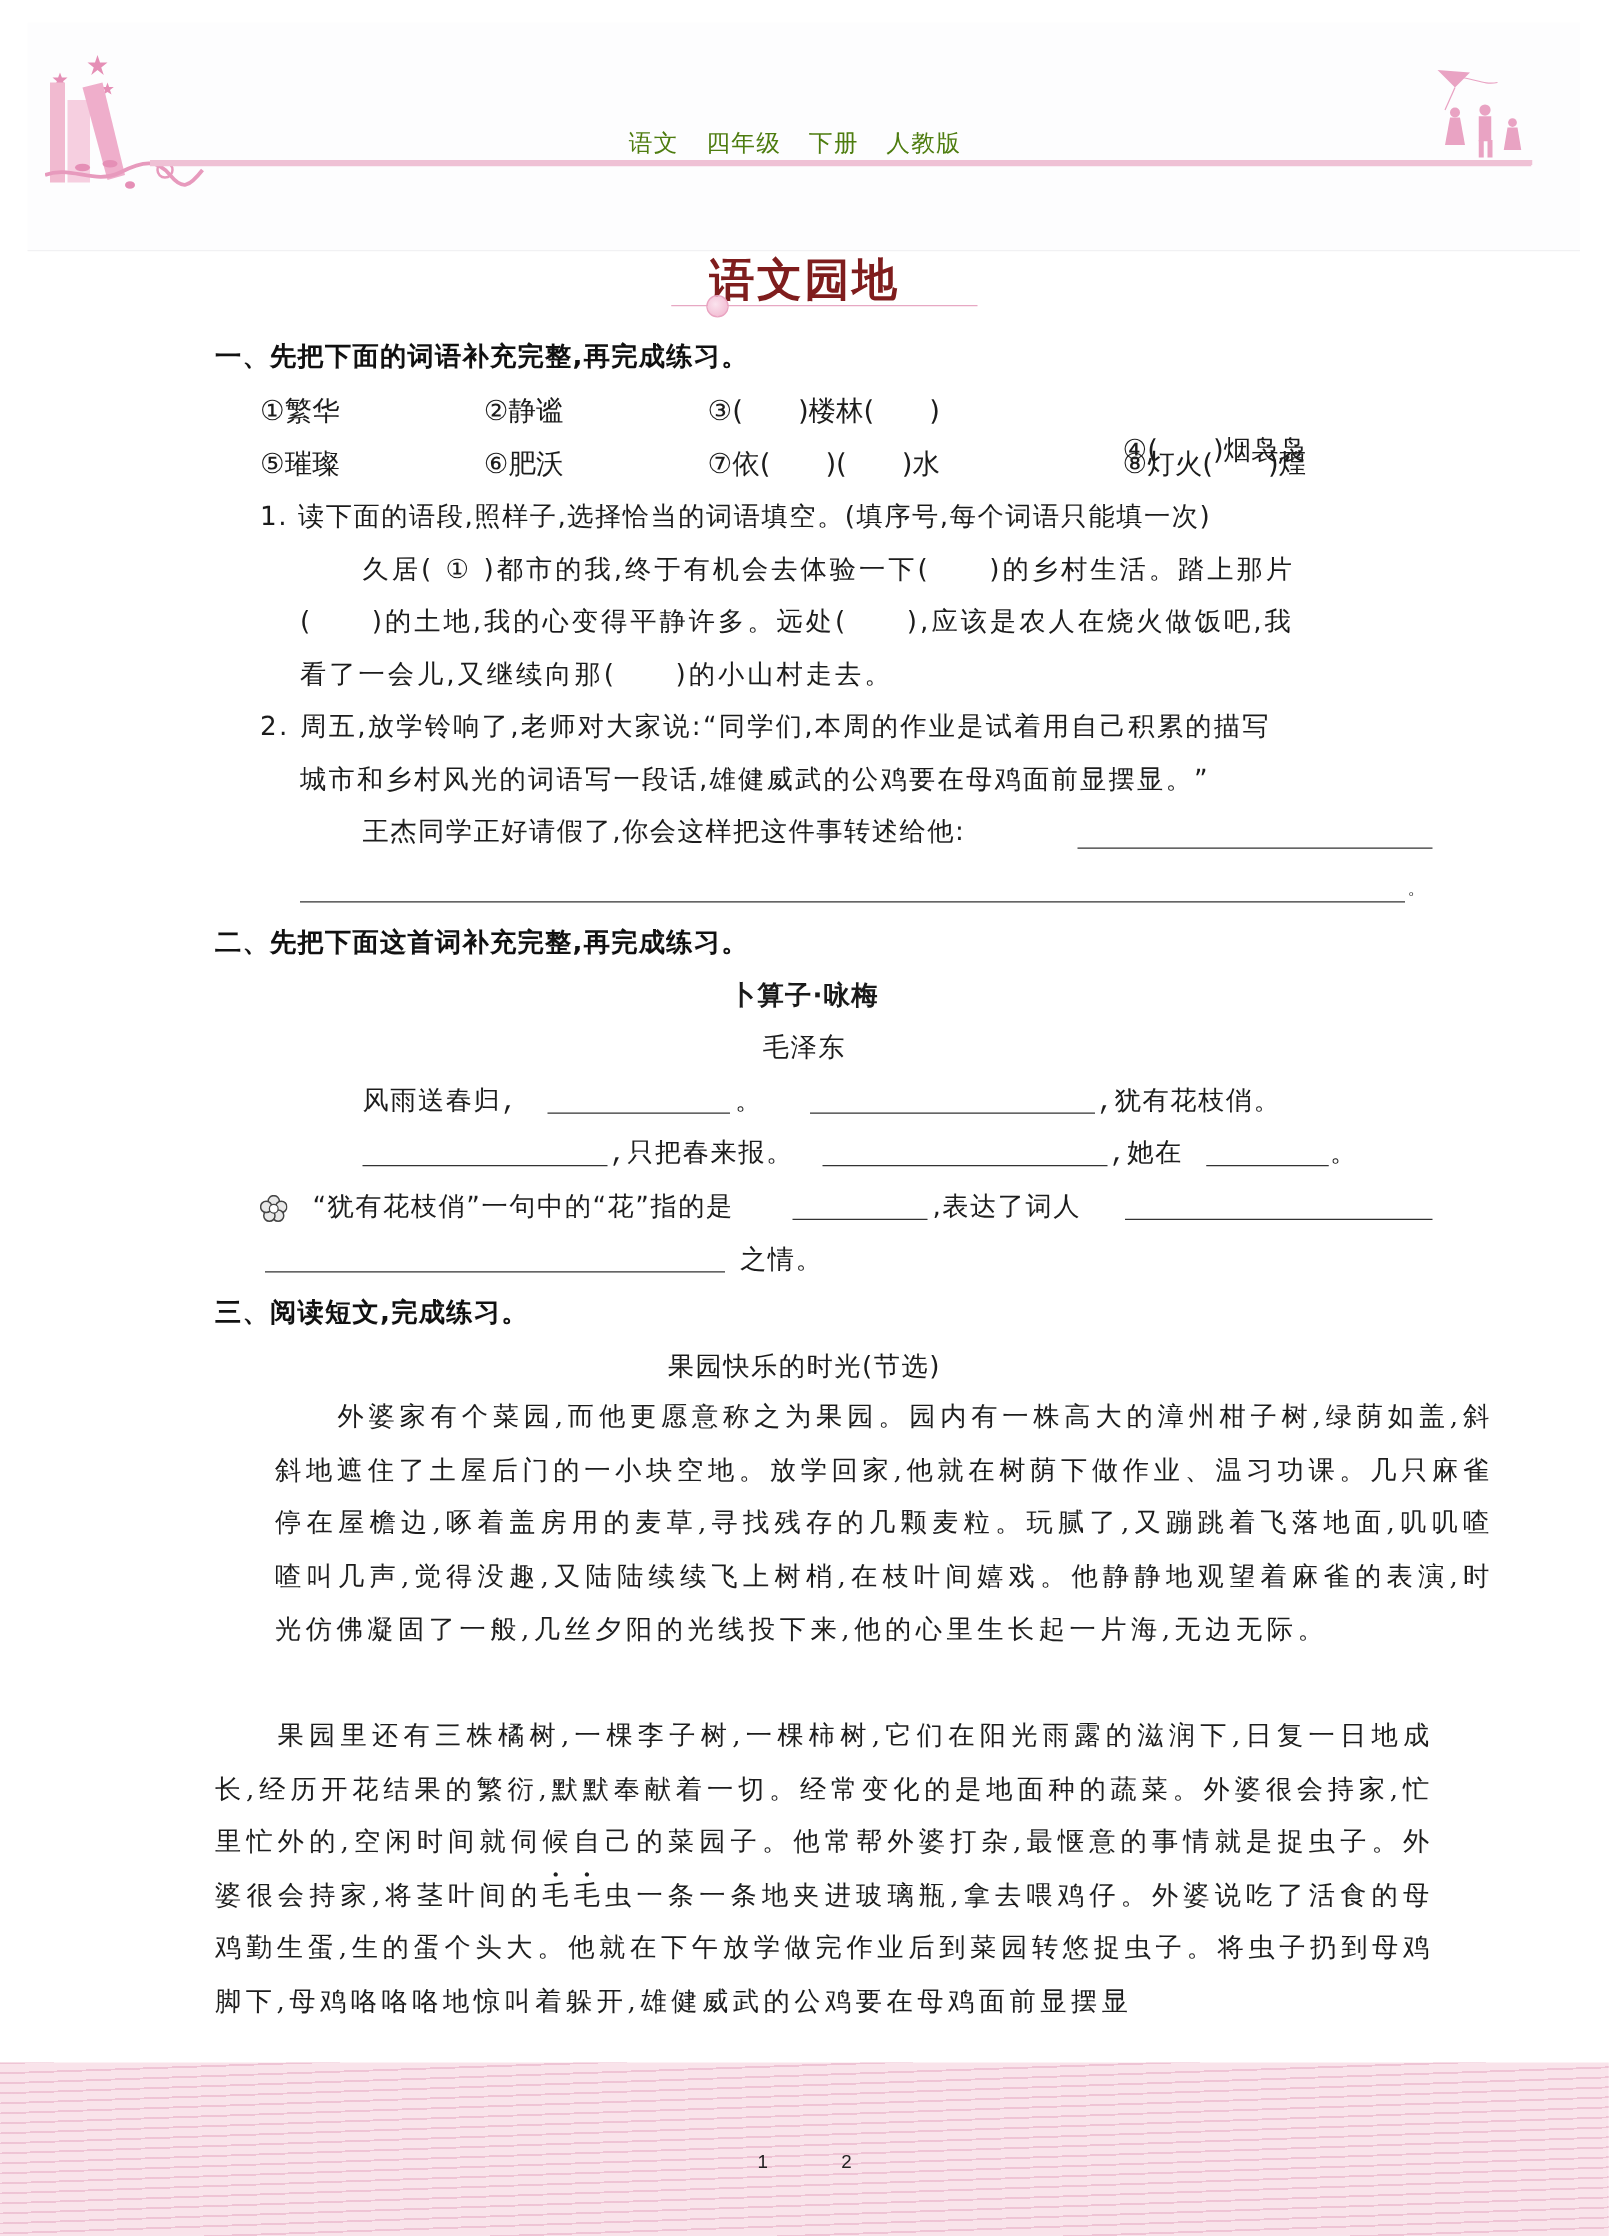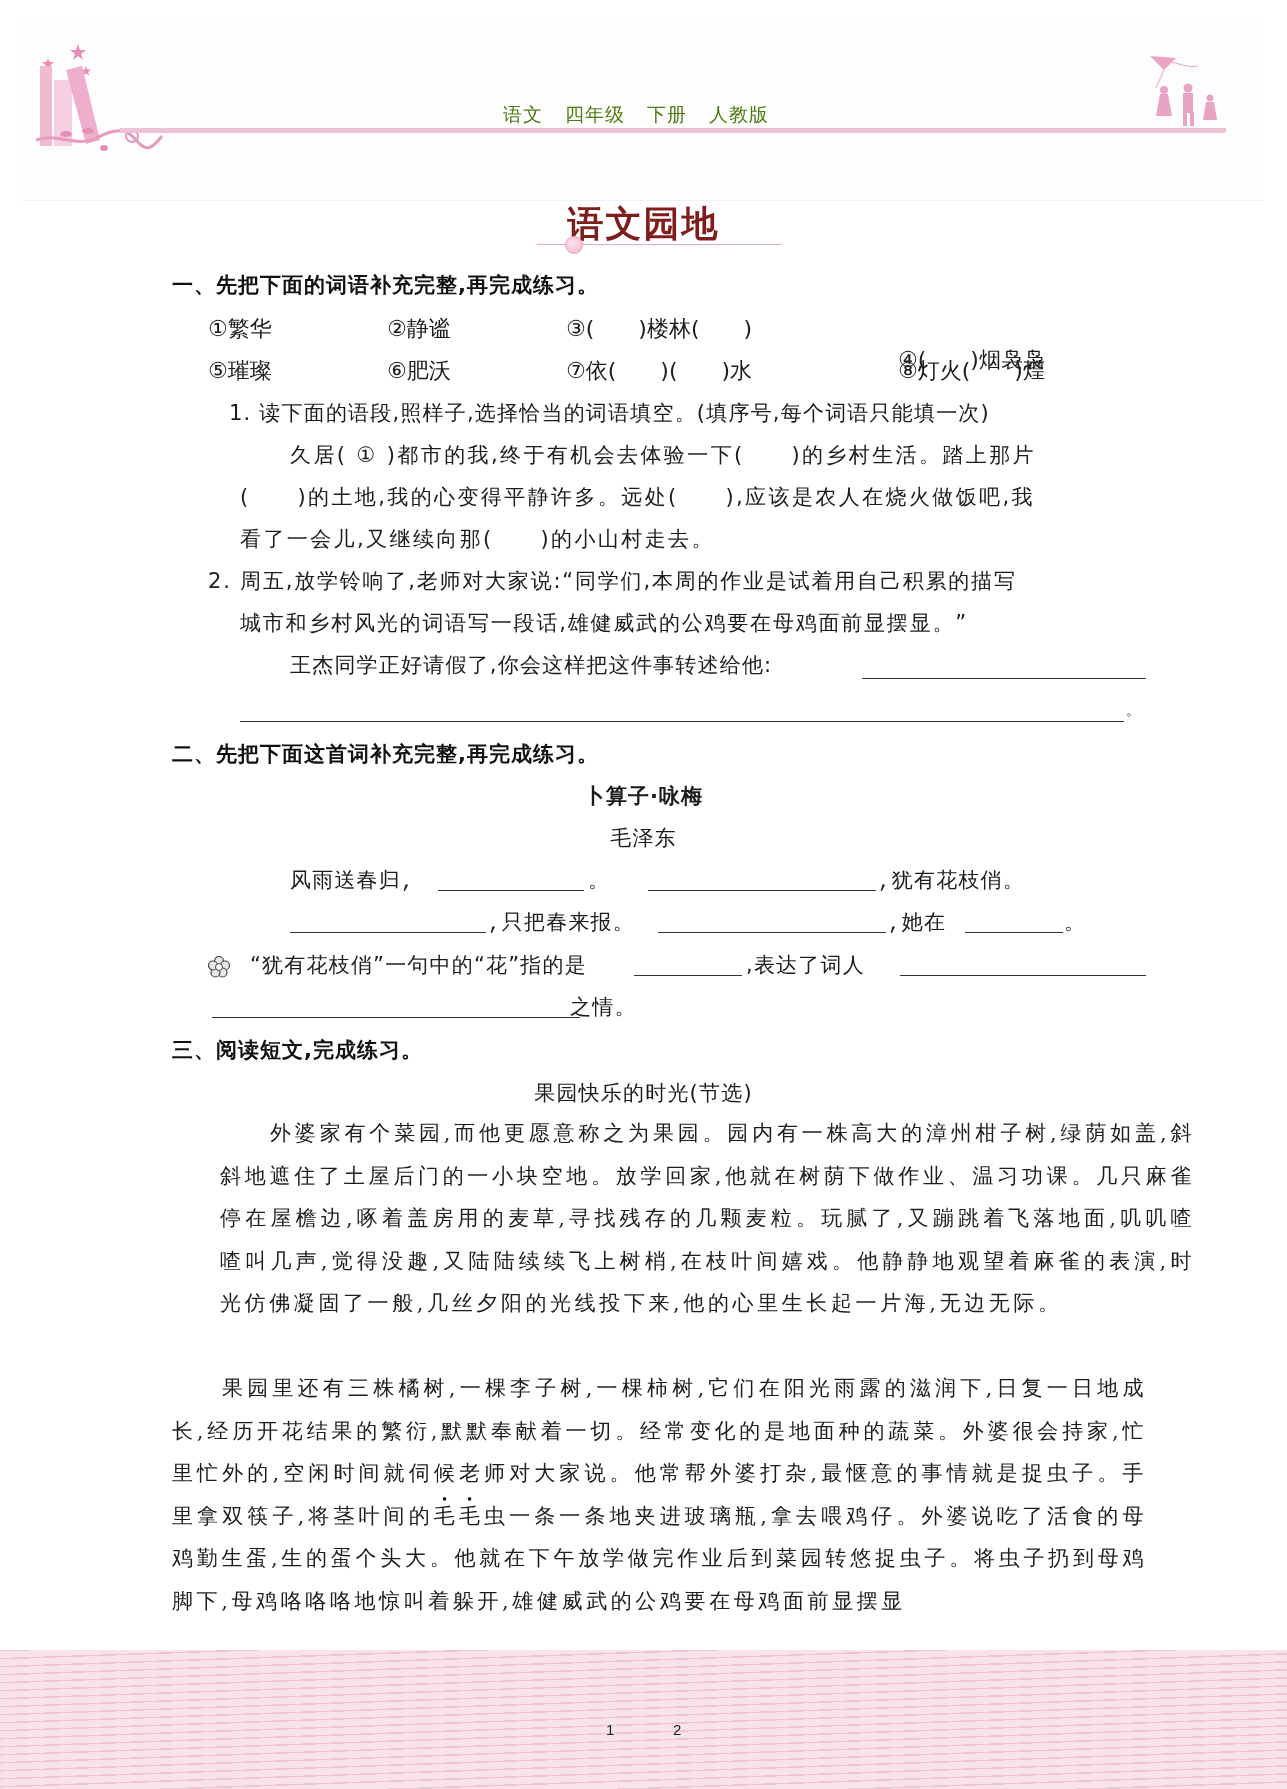--- a/index.html
+++ b/index.html
@@ -83,21 +83,21 @@
 <div class="abs sec-head" style="top:271px;">一、先把下面的词语补充完整,再完成练习。</div>
 <div class="word" style="left:208px; top:314px;">①繁华</div>
 <div class="word" style="left:387px; top:314px;">②静谧</div>
 <div class="word" style="left:566px; top:314px;">③(　　)楼林(　　)</div>
 <div class="word" style="left:898px; top:314px;margin-top:31px;">④(　　)烟袅袅</div>
 <div class="word" style="left:208px; top:356px;">⑤璀璨</div>
 <div class="word" style="left:387px; top:356px;">⑥肥沃</div>
 <div class="word" style="left:566px; top:356px;">⑦依(　　)(　　)水</div>
 <div class="word" style="left:898px; top:356px;">⑧灯火(　　)煌</div>
 
-<div class="abs line" style="left:208px; top:399px;margin-left:21px;">1. 读下面的语段,照样子,选择恰当的词语填空。(填序号,每个词语只能填一次)</div>
+<div class="abs line" style="left:208px; top:399px;">1. 读下面的语段,照样子,选择恰当的词语填空。(填序号,每个词语只能填一次)</div>
 <div class="abs line" style="left:290px; top:441px; letter-spacing:2.4px;">久居( ① )都市的我,终于有机会去体验一下(　　)的乡村生活。踏上那片</div>
 <div class="abs line" style="left:240px; top:483px; letter-spacing:2.4px;">(　　)的土地,我的心变得平静许多。远处(　　),应该是农人在烧火做饭吧,我</div>
 <div class="abs line" style="left:240px; top:525px; letter-spacing:2.4px;">看了一会儿,又继续向那(　　)的小山村走去。</div>
 
 <div class="abs line" style="left:208px; top:567px; letter-spacing:1.8px;">2. 周五,放学铃响了,老师对大家说:“同学们,本周的作业是试着用自己积累的描写</div>
 <div class="abs line" style="left:240px; top:609px; letter-spacing:1.8px;">城市和乡村风光的词语写一段话,雄健威武的公鸡要在母鸡面前显摆显。”</div>
 <div class="abs line" style="left:290px; top:651px;">王杰同学正好请假了,你会这样把这件事转述给他:</div>
 <div class="abs blank" style="left:862px; top:660px; width:284px;"></div>
 <div class="abs blank" style="left:240px; top:703px; width:884px;"></div>
 <div class="abs line" style="left:1126px; top:702px; font-size:14px;">。</div>
@@ -127,23 +127,23 @@
     <circle cx="7.5" cy="16.5" r="4.5"></circle>
       <circle cx="5" cy="9.5" r="4.5"></circle>
   </g>
   <circle cx="11" cy="11" r="3.5" fill="#fff" stroke="#444" stroke-width="1"></circle>
 </svg>
 <div class="abs line" style="left:230px; top:951px;margin-left:20px;">“犹有花枝俏”一句中的“花”指的是</div>
 <div class="abs blank" style="left:634px; top:957px; width:108px;"></div>
 <div class="abs line" style="left:746px; top:951px;">,表达了词人</div>
 <div class="abs blank" style="left:900px; top:957px; width:246px;"></div>
 <div class="abs blank" style="left:212px; top:999px; width:368px;"></div>
-<div class="abs line" style="left:570px; top:993px;">之情。</div>
+<div class="abs line" style="left:592px; top:993px;">之情。</div>
 
 <div class="abs sec-head" style="top:1036px;">三、阅读短文,完成练习。</div>
 <div class="abs centered line" style="top:1079px;">果园快乐的时光(节选)</div>
 
 <div class="abs para" style="top:1112px; text-indent:50px;margin-left:48px;">外婆家有个菜园,而他更愿意称之为果园。园内有一株高大的漳州柑子树,绿荫如盖,斜斜地遮住了土屋后门的一小块空地。放学回家,他就在树荫下做作业、温习功课。几只麻雀停在屋檐边,啄着盖房用的麦草,寻找残存的几颗麦粒。玩腻了,又蹦跳着飞落地面,叽叽喳喳叫几声,觉得没趣,又陆陆续续飞上树梢,在枝叶间嬉戏。他静静地观望着麻雀的表演,时光仿佛凝固了一般,几丝夕阳的光线投下来,他的心里生长起一片海,无边无际。</div>
-<div class="abs para" style="top:1367px; text-indent:50px;"><span>果园里还有三株橘树,一棵李子树,一棵柿树,它们在阳光雨露的滋润下,日复一日地成长,经历开花结果的繁衍,默默奉献着一切。经常变化的是地面种的蔬菜。外婆很会持家,忙里忙外的,空闲时间就</span><span class="emph">伺</span><span class="emph">候</span><span>老师对大家说。他常帮外婆打杂,最惬意的事情就是捉虫子。手里拿双筷子,将茎叶间的毛毛虫一条一条地夹进玻璃瓶,拿去喂鸡仔。外婆说吃了活食的母鸡勤生蛋,生的蛋个头大。他就在下午放学做完作业后到菜园转悠捉虫子。将虫子扔到母鸡脚下,母鸡咯咯咯地惊叫着躲开,雄健威武的公鸡要在母鸡面前显摆显</span></div>
+<div class="abs para" style="top:1367px; text-indent:50px;"><span>果园里还有三株橘树,一棵李子树,一棵柿树,它们在阳光雨露的滋润下,日复一日地成长,经历开花结果的繁衍,默默奉献着一切。经常变化的是地面种的蔬菜。外婆很会持家,忙里忙外的,空闲时间就</span><span class="emph">伺</span><span class="emph">候</span><span>自己的菜园子。他常帮外婆打杂,最惬意的事情就是捉虫子。外婆很会持家,将茎叶间的毛毛虫一条一条地夹进玻璃瓶,拿去喂鸡仔。外婆说吃了活食的母鸡勤生蛋,生的蛋个头大。他就在下午放学做完作业后到菜园转悠捉虫子。将虫子扔到母鸡脚下,母鸡咯咯咯地惊叫着躲开,雄健威武的公鸡要在母鸡面前显摆显</span></div>
 
 <div class="abs footer-band"></div>
 <div class="abs page-num" style="left:606px;">1</div>
 <div class="abs page-num" style="left:673px;">2</div>
 
 </body></html>

